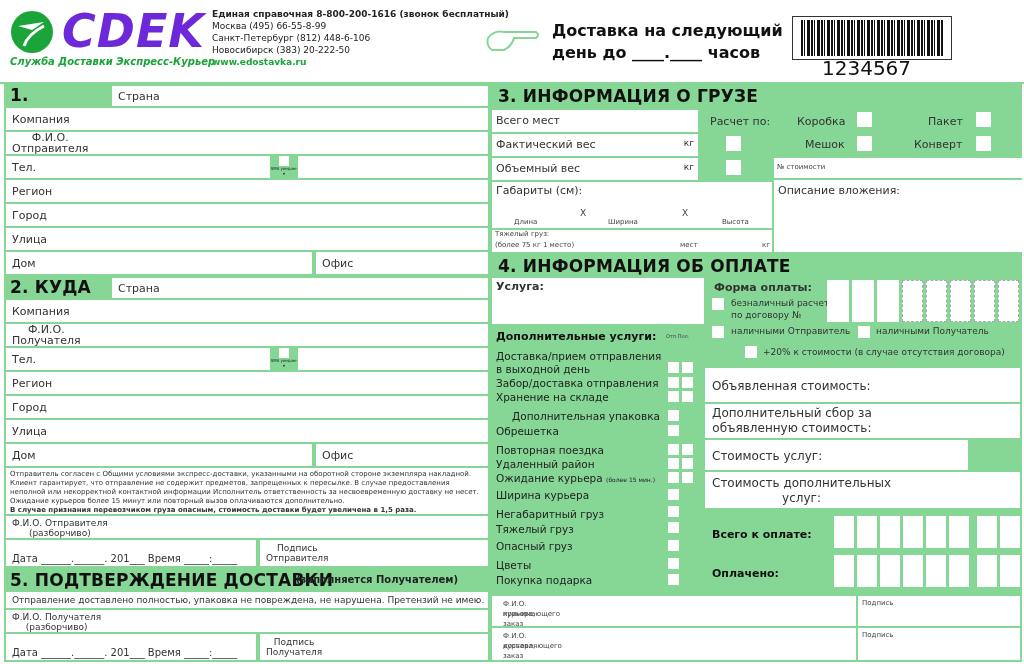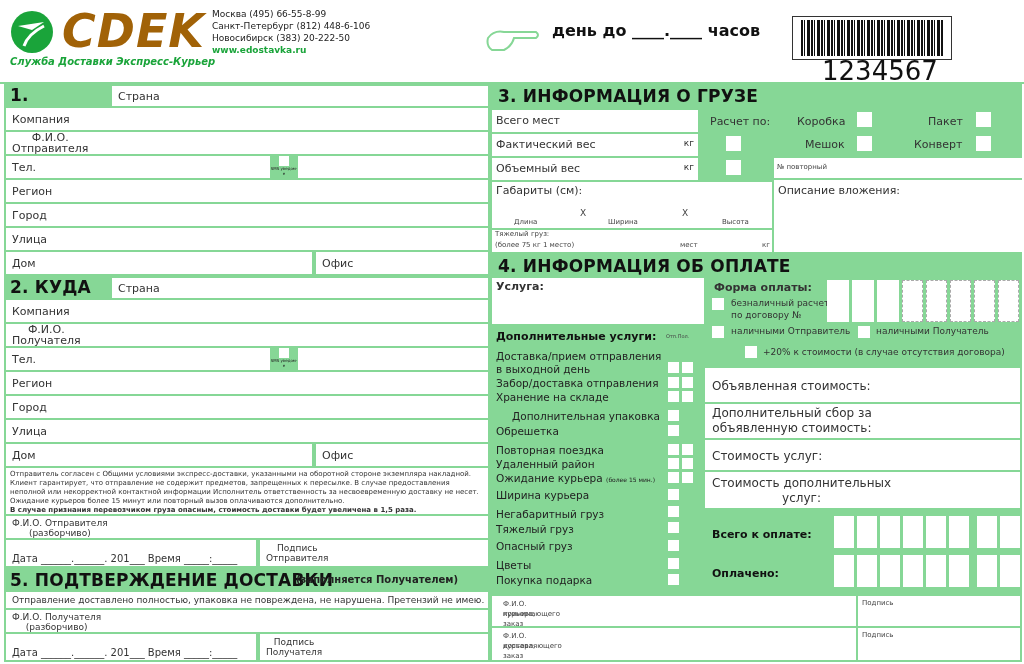--- a/index.html
+++ b/index.html
@@ -19,42 +19,44 @@
 </style>
 </head>
 <body>
 
 <div class="abs" style="left:10px;top:8px;width:200px;height:48px;">
   <svg width="44" height="44" viewBox="0 0 44 44" style="position:absolute;left:0;top:2px;">
     <circle cx="22" cy="22" r="21" fill="#1aa43a"></circle>
     <path d="M8 16 L34 12 L22 20 Z" fill="#fff"></path>
     <path d="M14 36 Q18 24 34 16" stroke="#fff" stroke-width="3" fill="none"></path>
   </svg>
-  <span style="position:absolute;left:52px;top:-4px;font-size:46px;font-weight:bold;font-style:italic;color:#a16207;letter-spacing:1px;">CDEK</span>
+  <span style="position:absolute;left:52px;top:-4px;font-size:46px;font-weight:bold;font-style:italic;color:#6d28d9;letter-spacing:1px;">CDEK</span>
 </div>
 <div class="abs" style="left:10px;top:56px;font-size:10px;font-weight:bold;color:#1aa43a;font-style:italic;">Служба Доставки Экспресс-Курьер</div>
 
 <div class="abs" style="left:212px;top:8px;font-size:9px;line-height:12px;color:#222;">
+  <div style="font-weight:bold;">Единая справочная 8-800-200-1616 (звонок бесплатный)</div>
   <div>Москва (495) 66-55-8-99</div>
   <div>Санкт-Петербург (812) 448-6-106</div>
   <div>Новосибирск (383) 20-222-50</div>
   <div style="color:#1aa43a;font-weight:bold;">www.edostavka.ru</div>
 </div>
 
 <svg class="abs" style="left:484px;top:26px;" width="58" height="28" viewBox="0 0 58 28">
   <path d="M4 12 Q10 4 20 6 L52 6 Q56 9 52 12 L30 12 Q28 20 20 24 L8 24 Q2 20 4 12 Z" fill="none" stroke="#86d796" stroke-width="2"></path>
 </svg>
 <div class="abs" style="left:552px;top:20px;font-size:16px;font-weight:bold;line-height:22px;color:#111;">
+  <div>Доставка на следующий</div>
   <div>день до ____.____ часов</div>
 </div>
 
 <div class="abs" style="left:792px;top:16px;width:160px;height:44px;border:1px solid #333;padding:3px 8px;">
   <div style="width:100%;height:100%;background:repeating-linear-gradient(90deg,#111 0 2px,#fff 2px 3px,#111 3px 4px,#fff 4px 6px,#111 6px 9px,#fff 9px 10px);"></div>
 </div>
-<div class="abs" style="left:822px;top:56px;font-size:26px;color:#111;">1234567</div>
+<div class="abs" style="left:822px;top:56px;font-size:20px;color:#111;">1234567</div>
 
 <div class="abs g" style="left:0;top:82px;width:1024px;height:2px;"></div>
 
 <div class="abs g" style="left:4px;top:84px;width:106px;height:24px;">
   <span class="sec-title" style="position:absolute;left:6px;top:1px;">1. ОТКУДА</span>
 </div>
 <div class="row" style="left:110px;top:84px;width:380px;height:24px;border-top:2px solid #86d796;">
     <span class="lbl" style="top:4px;">Страна</span>
   </div>
 <div class="row" style="left:4px;top:108px;width:486px;height:24px;">
@@ -172,21 +174,21 @@
 <div class="cb" style="left:726px;top:160px;"></div>
 <span class="abs lbl" style="left:797px;top:115px;">Коробка</span>
 <div class="cb" style="left:857px;top:112px;"></div>
 <span class="abs lbl" style="left:928px;top:115px;">Пакет</span>
 <div class="cb" style="left:976px;top:112px;"></div>
 <span class="abs lbl" style="left:805px;top:138px;">Мешок</span>
 <div class="cb" style="left:857px;top:136px;"></div>
 <span class="abs lbl" style="left:914px;top:138px;">Конверт</span>
 <div class="cb" style="left:976px;top:136px;"></div>
 <div class="cell" style="left:774px;top:158px;width:248px;height:20px;">
-    <span class="small" style="position:absolute;left:3px;top:5px;">№ повторный</span>
+    <span class="small" style="position:absolute;left:3px;top:5px;">№ стоимости</span>
   </div>
 <div class="cell" style="left:492px;top:182px;width:280px;height:46px;">
   <span class="lbl" style="position:absolute;left:4px;top:2px;">Габариты (см):</span>
   <span class="small" style="position:absolute;left:22px;top:36px;">Длина</span>
   <span class="small" style="position:absolute;left:88px;top:26px;font-size:9px;">X</span>
   <span class="small" style="position:absolute;left:116px;top:36px;">Ширина</span>
   <span class="small" style="position:absolute;left:190px;top:26px;font-size:9px;">X</span>
   <span class="small" style="position:absolute;left:230px;top:36px;">Высота</span>
 </div>
 <div class="cell" style="left:492px;top:230px;width:280px;height:22px;">
@@ -261,21 +263,21 @@
 <div class="cb" style="left:668px;top:558px;width:11px;height:11px;"></div>
 <div class="svcrow" style="top:574px;">Покупка подарка</div>
 <div class="cb" style="left:668px;top:574px;width:11px;height:11px;"></div>
 
 <div class="cell" style="left:705px;top:368px;width:315px;height:34px;">
     <span class="lbl" style="position:absolute;left:7px;top:11px;font-size:12px;">Объявленная стоимость:</span>
   </div>
 <div class="cell" style="left:705px;top:404px;width:315px;height:34px;">
     <div class="lbl" style="position:absolute;left:7px;top:2px;font-size:12px;line-height:15px;"><span>Дополнительный сбор за</span><br><span>объявленную стоимость:</span></div>
   </div>
-<div class="cell" style="left:705px;top:440px;width:315px;height:30px;">
+<div class="cell" style="left:705px;top:440px;width:263px;height:30px;">
     <span class="lbl" style="position:absolute;left:7px;top:9px;font-size:12px;">Стоимость услуг:</span>
   </div>
 <div class="cell" style="left:705px;top:472px;width:315px;height:36px;">
     <div class="lbl" style="position:absolute;left:7px;top:4px;font-size:12px;line-height:15px;"><span>Стоимость дополнительных</span><br><span>услуг:</span></div>
   </div>
 
 <span class="abs" style="left:712px;top:528px;font-size:11px;font-weight:bold;color:#111;">Всего к оплате:</span>
 <div class="abs" style="left:834px;top:516px;display:flex;gap:3px;">
   <div class="w" style="width:20px;height:32px;"></div>
   <div class="w" style="width:20px;height:32px;"></div>

